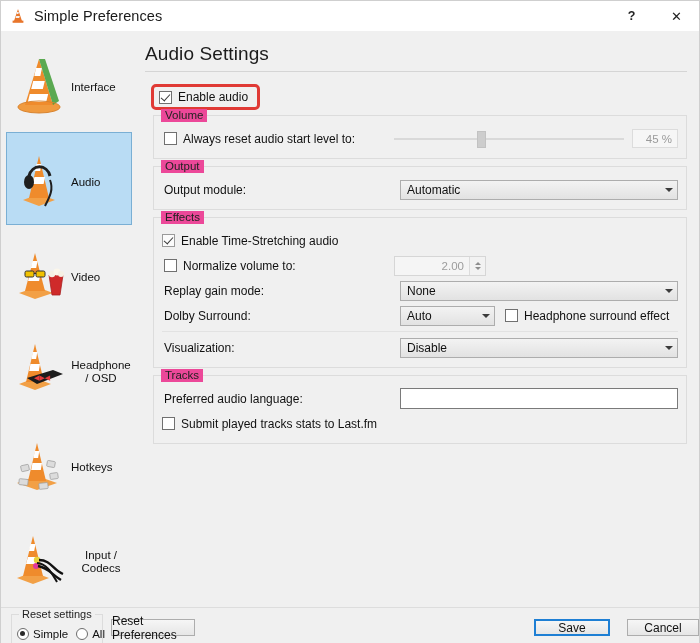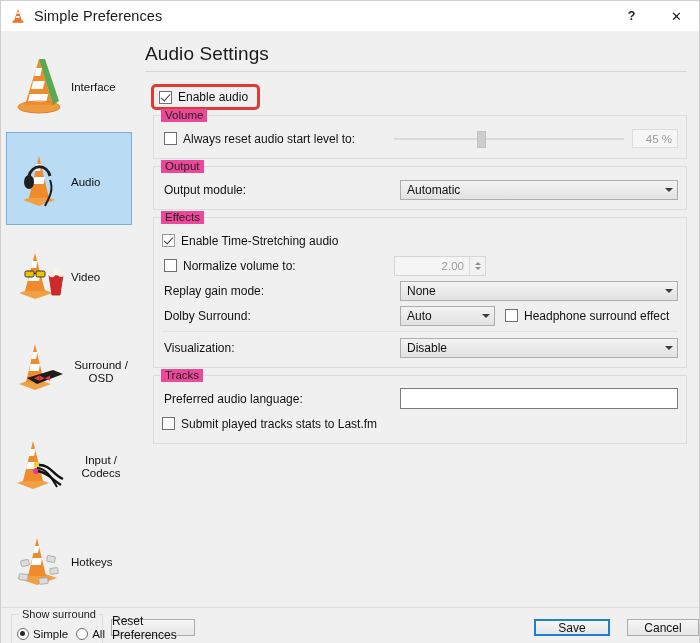--- a/index.html
+++ b/index.html
@@ -510,58 +510,58 @@
         <div class="side-icon">
           <svg viewBox="0 0 64 62" class="cone">
             <polygon points="12,44 28,38 44,44 28,50" fill="#f2a046"></polygon>
             <polygon points="28,4 19,42 37,42" fill="#ef8b2c"></polygon>
             <polygon points="25.7,12 30.3,12 29.1,19 24.5,19" fill="#ffffff"></polygon>
             <polygon points="23.4,24 33,24 31.8,31 22.2,31" fill="#ffffff"></polygon>
             <polygon points="20,38 46,30 56,34 30,44" fill="#1c1c1c"></polygon>
             <text x="27" y="40" font-size="7" fill="#e43b3b" font-family="DejaVu Sans">◀▶◀</text>
           </svg>
         </div>
-        <div class="side-label">Surround / OSD</div>
-      </div>
-
-      <div class="side-item">
-        <div class="side-icon">
-          <svg viewBox="0 0 64 62" class="cone">
-            <polygon points="10,48 26,42 42,48 26,54" fill="#f2a046"></polygon>
-            <polygon points="26,6 16,46 36,46" fill="#ef8b2c"></polygon>
-            <polygon points="23.5,14 28.5,14 27.2,21 21.8,21" fill="#ffffff"></polygon>
-            <polygon points="21,27 31.5,27 30.1,34 19,34" fill="#ffffff"></polygon>
-            <circle cx="30" cy="30" r="3.2" fill="#e8d23a"></circle>
-            <circle cx="29" cy="36" r="3" fill="#e2389a"></circle>
-            <path d="M32 30 C44 30 46 40 56 44" fill="none" stroke="#111" stroke-width="2.4"></path>
-            <path d="M31 36 C42 38 44 44 54 50" fill="none" stroke="#111" stroke-width="2.4"></path>
-            <path d="M30 33 C40 34 44 42 50 52" fill="none" stroke="#111" stroke-width="2"></path>
-          </svg>
-        </div>
-        <div class="side-label">Input / Codecs</div>
+        <div class="side-label">Headphone / OSD</div>
       </div>
 
       <div class="side-item">
         <div class="side-icon">
           <svg viewBox="0 0 64 62" class="cone">
             <polygon points="10,48 30,41 50,48 30,55" fill="#f2a046"></polygon>
             <polygon points="30,8 21,46 39,46" fill="#ef8b2c"></polygon>
             <polygon points="27.7,16 32.3,16 31.1,23 26.5,23" fill="#ffffff"></polygon>
             <polygon points="25.4,28 35,28 33.8,35 24.2,35" fill="#ffffff"></polygon>
             <g fill="#dcdcdc" stroke="#9a9a9a" stroke-width="0.7">
               <rect x="14" y="30" width="8" height="6" rx="1" transform="rotate(-12 18 33)"></rect>
               <rect x="40" y="26" width="8" height="6" rx="1" transform="rotate(10 44 29)"></rect>
               <rect x="43" y="38" width="8" height="6" rx="1" transform="rotate(-8 47 41)"></rect>
               <rect x="12" y="44" width="9" height="6" rx="1" transform="rotate(6 16 47)"></rect>
               <rect x="32" y="48" width="9" height="6" rx="1" transform="rotate(-6 36 51)"></rect>
             </g>
           </svg>
         </div>
         <div class="side-label">Hotkeys</div>
       </div>
+
+      <div class="side-item">
+        <div class="side-icon">
+          <svg viewBox="0 0 64 62" class="cone">
+            <polygon points="10,48 26,42 42,48 26,54" fill="#f2a046"></polygon>
+            <polygon points="26,6 16,46 36,46" fill="#ef8b2c"></polygon>
+            <polygon points="23.5,14 28.5,14 27.2,21 21.8,21" fill="#ffffff"></polygon>
+            <polygon points="21,27 31.5,27 30.1,34 19,34" fill="#ffffff"></polygon>
+            <circle cx="30" cy="30" r="3.2" fill="#e8d23a"></circle>
+            <circle cx="29" cy="36" r="3" fill="#e2389a"></circle>
+            <path d="M32 30 C44 30 46 40 56 44" fill="none" stroke="#111" stroke-width="2.4"></path>
+            <path d="M31 36 C42 38 44 44 54 50" fill="none" stroke="#111" stroke-width="2.4"></path>
+            <path d="M30 33 C40 34 44 42 50 52" fill="none" stroke="#111" stroke-width="2"></path>
+          </svg>
+        </div>
+        <div class="side-label">Input / Codecs</div>
+      </div>
     </div>
 
     <div class="content">
 
       <div class="page-title">Audio Settings</div>
       <div class="title-rule"></div>
 
       
       <div class="enable-audio-wrap">
         <div class="hl-box"></div>
@@ -662,21 +662,21 @@
           <div class="cb"></div>
           <span class="cb-label">Submit played tracks stats to Last.fm</span>
         </div>
       </div>
 
     </div>
   </div>
 
   <div class="footer">
     <div class="show-settings">
-      <div class="show-settings-title">Show surround</div>
+      <div class="show-settings-title">Reset settings</div>
       <div class="radios">
         <div class="radio-item">
           <div class="rb on"></div>
           <span class="rb-label">Simple</span>
         </div>
         <div class="radio-item">
           <div class="rb"></div>
           <span class="rb-label">All</span>
         </div>
       </div>

